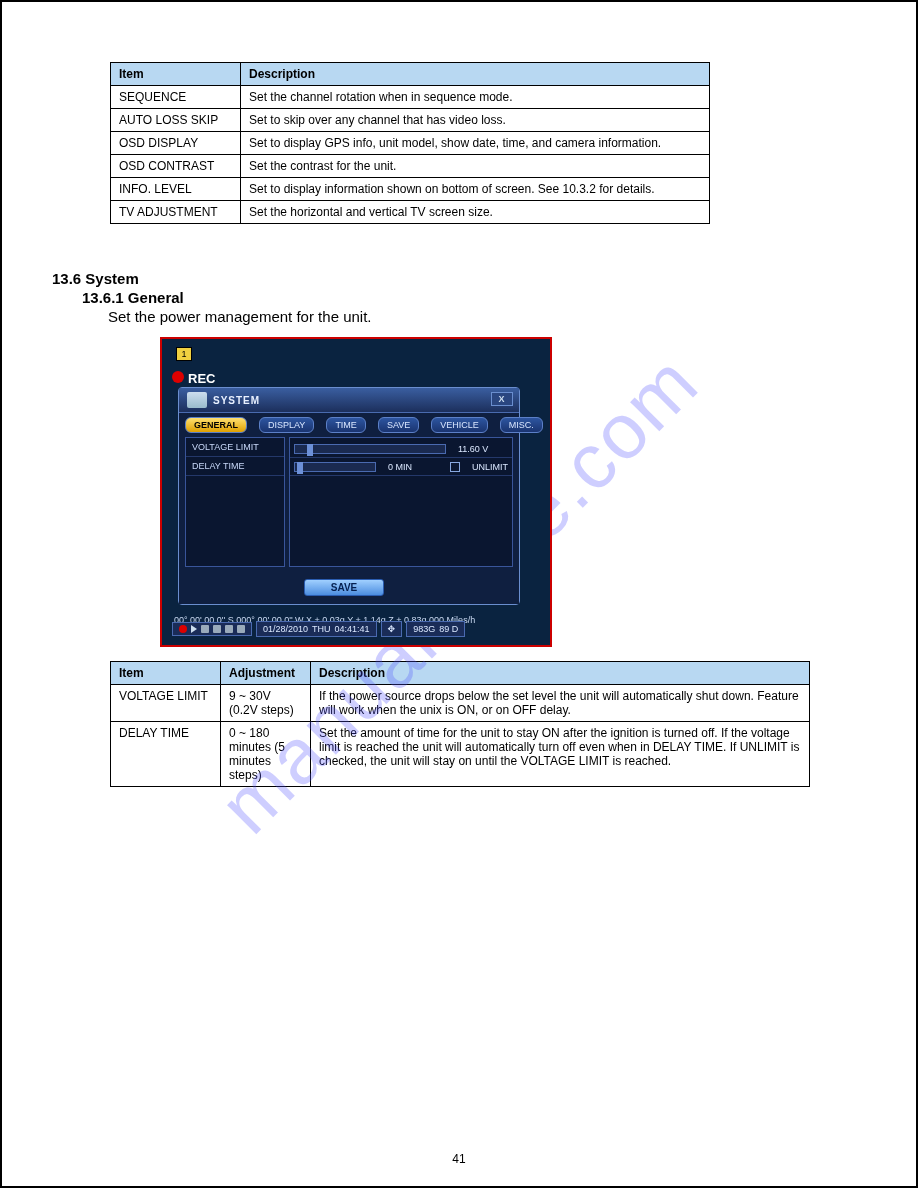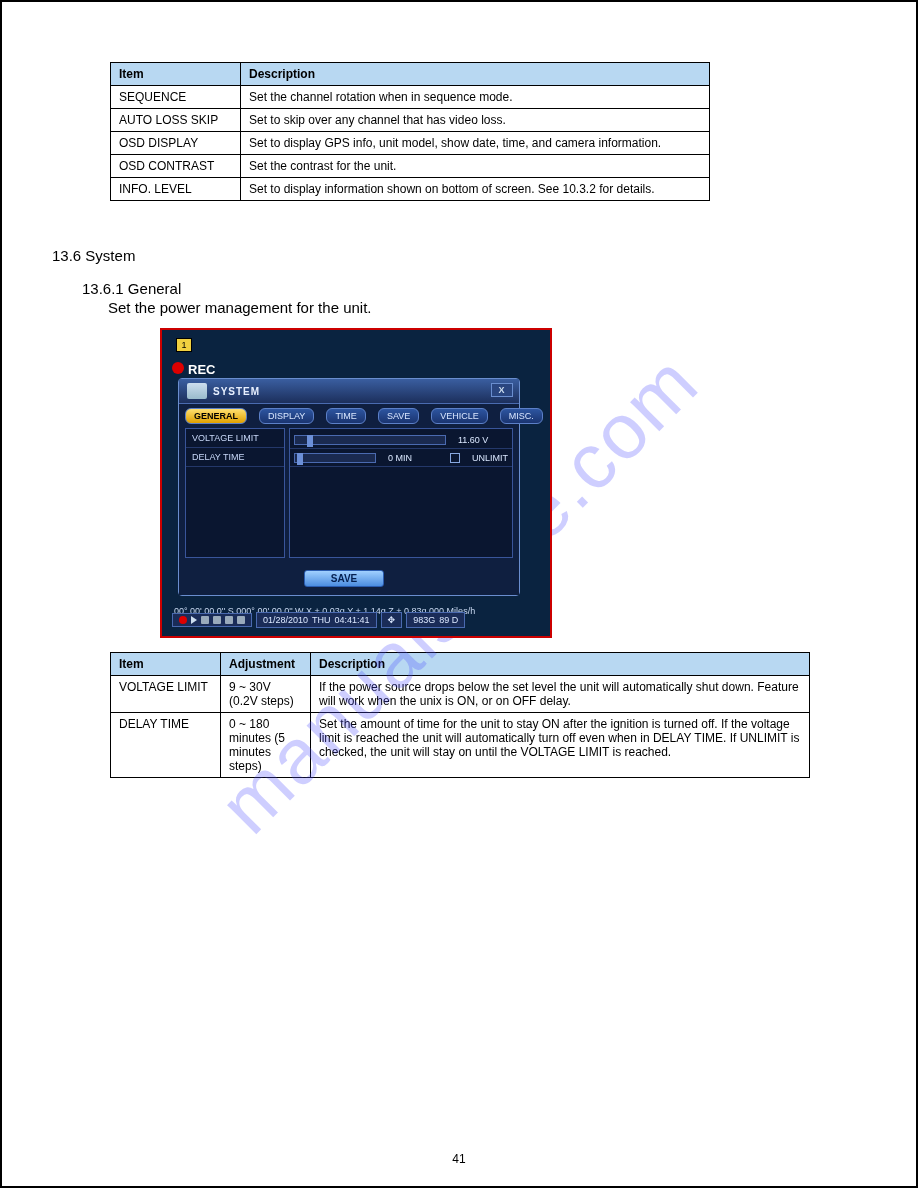--- a/index.html
+++ b/index.html
@@ -51,21 +51,21 @@
     font-weight: bold;
   }
   .tbl .col-item { width: 130px; }
 
   
   .heading-block {
     margin-top: 46px;
     margin-left: 0;
     font-size: 15px;
   }
-  .heading-line { margin: 16px 0 2px 30px; font-weight: normal; }
+  .heading-line { margin: 2px 0 2px 30px; font-weight: bold; }
   .sub-line { margin: 2px 0 12px 56px; }
 
   
   .shot-wrap {
     width: 392px;
     height: 310px;
     border: 2px solid #c00;
     margin: 10px 0 14px 108px;
     background: linear-gradient(#0a2340, #0a2340);
     position: relative;
@@ -300,20 +300,24 @@
         <td>OSD DISPLAY</td>
         <td>Set to display GPS info, unit model, show date, time, and camera information.</td>
       </tr>
       <tr>
         <td>OSD CONTRAST</td>
         <td>Set the contrast for the unit.</td>
       </tr>
       <tr>
         <td>INFO. LEVEL</td>
         <td>Set to display information shown on bottom of screen. See 10.3.2 for details.</td>
+      </tr>
+      <tr>
+        <td>TV ADJUSTMENT</td>
+        <td>Set the horizontal and vertical TV screen size.</td>
       </tr>
     </tbody>
   </table>
 
   <div class="heading-block">
     <div class="heading-line" style="margin-left:0;">13.6 System</div>
     <div class="heading-line">13.6.1 General</div>
     <div class="sub-line">Set the power management for the unit.</div>
   </div>
 

